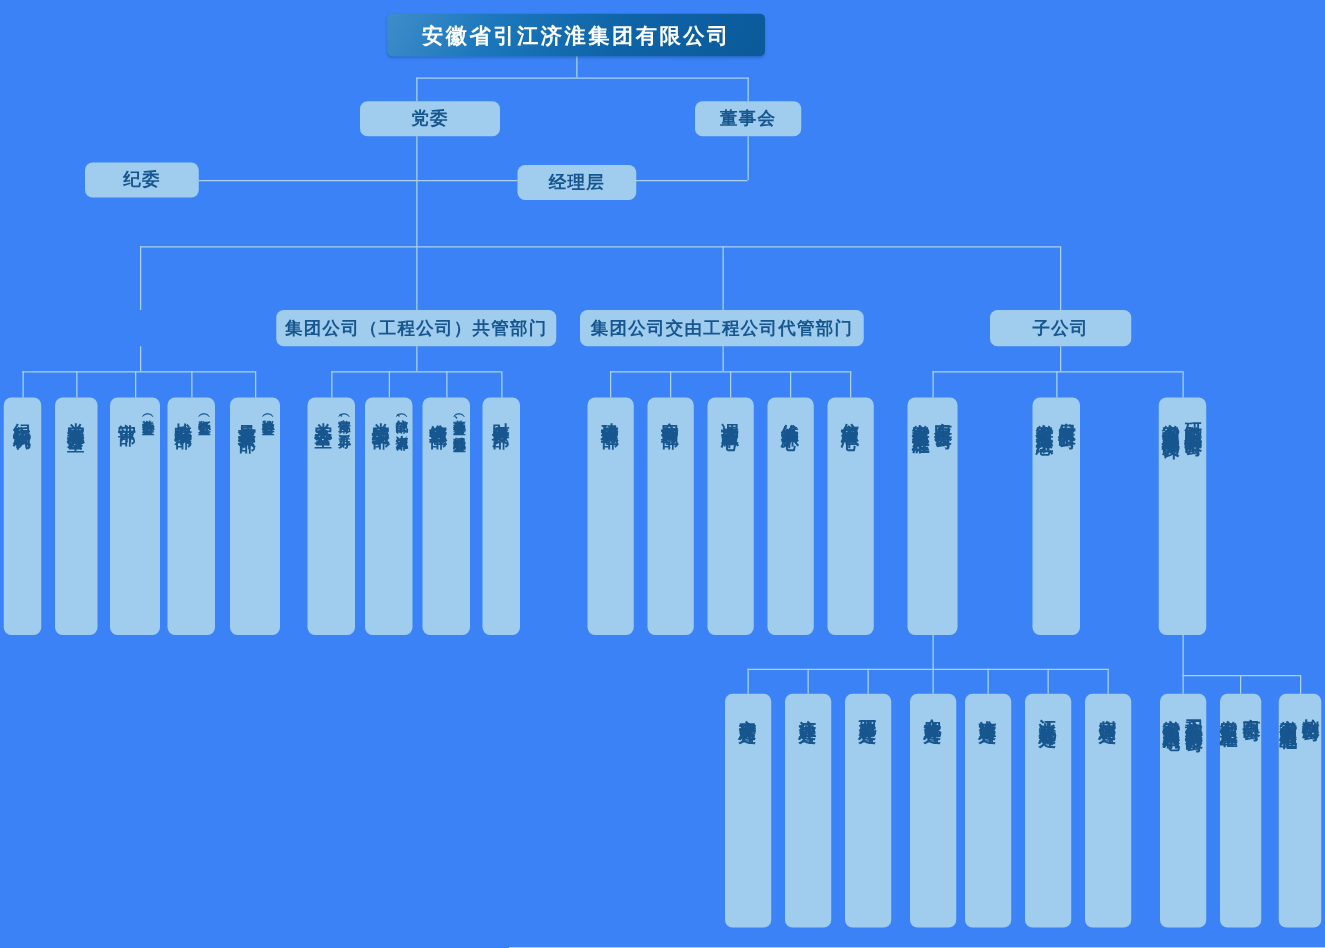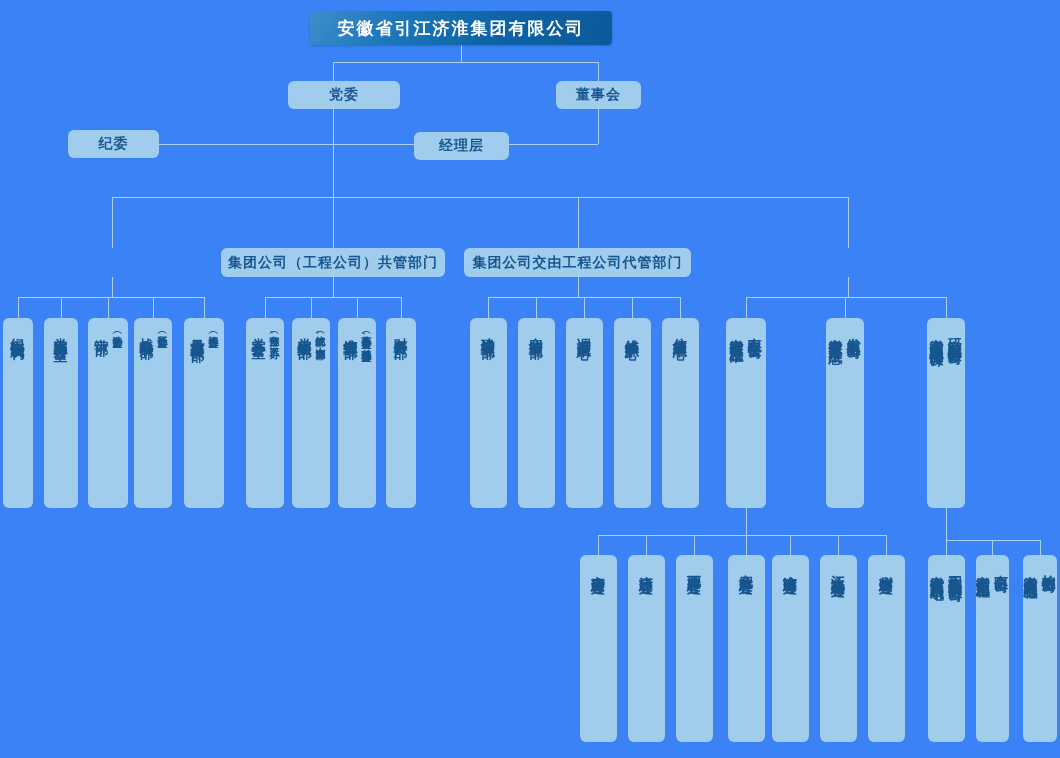--- a/index.html
+++ b/index.html
@@ -96,20 +96,21 @@
 
   <div class="root">安徽省引江济淮集团有限公司</div>
 
   <div class="hbox" style="left:288px;top:81px;width:112px;">党委</div>
   <div class="hbox" style="left:556px;top:81px;width:85px;">董事会</div>
   <div class="hbox" style="left:68px;top:130px;width:91px;">纪委</div>
   <div class="hbox" style="left:414px;top:132px;width:95px;">经理层</div>
 
   <div class="hbox hdr" style="left:221px;top:248px;width:224px;">集团公司（工程公司）共管部门</div>
   <div class="hbox hdr" style="left:464px;top:248px;width:227px;">集团公司交由工程公司代管部门</div>
+  <div class="hbox hdr" style="left:792px;top:248px;width:113px;">子公司</div>
 
   <div class="vbox" style="left:3px;top:318px;width:30px;height:190px;">
     <div class="vt">纪委内设机构</div>
   </div>
   <div class="vbox" style="left:44px;top:318px;width:34px;height:190px;">
     <div class="vt">党委巡察办公室</div>
   </div>
   <div class="vbox" style="left:88px;top:318px;width:40px;height:190px;">
     <div class="vt"><span class="vmain">审计部</span><span class="vsub">（法务办公室）</span></div>
   </div>

